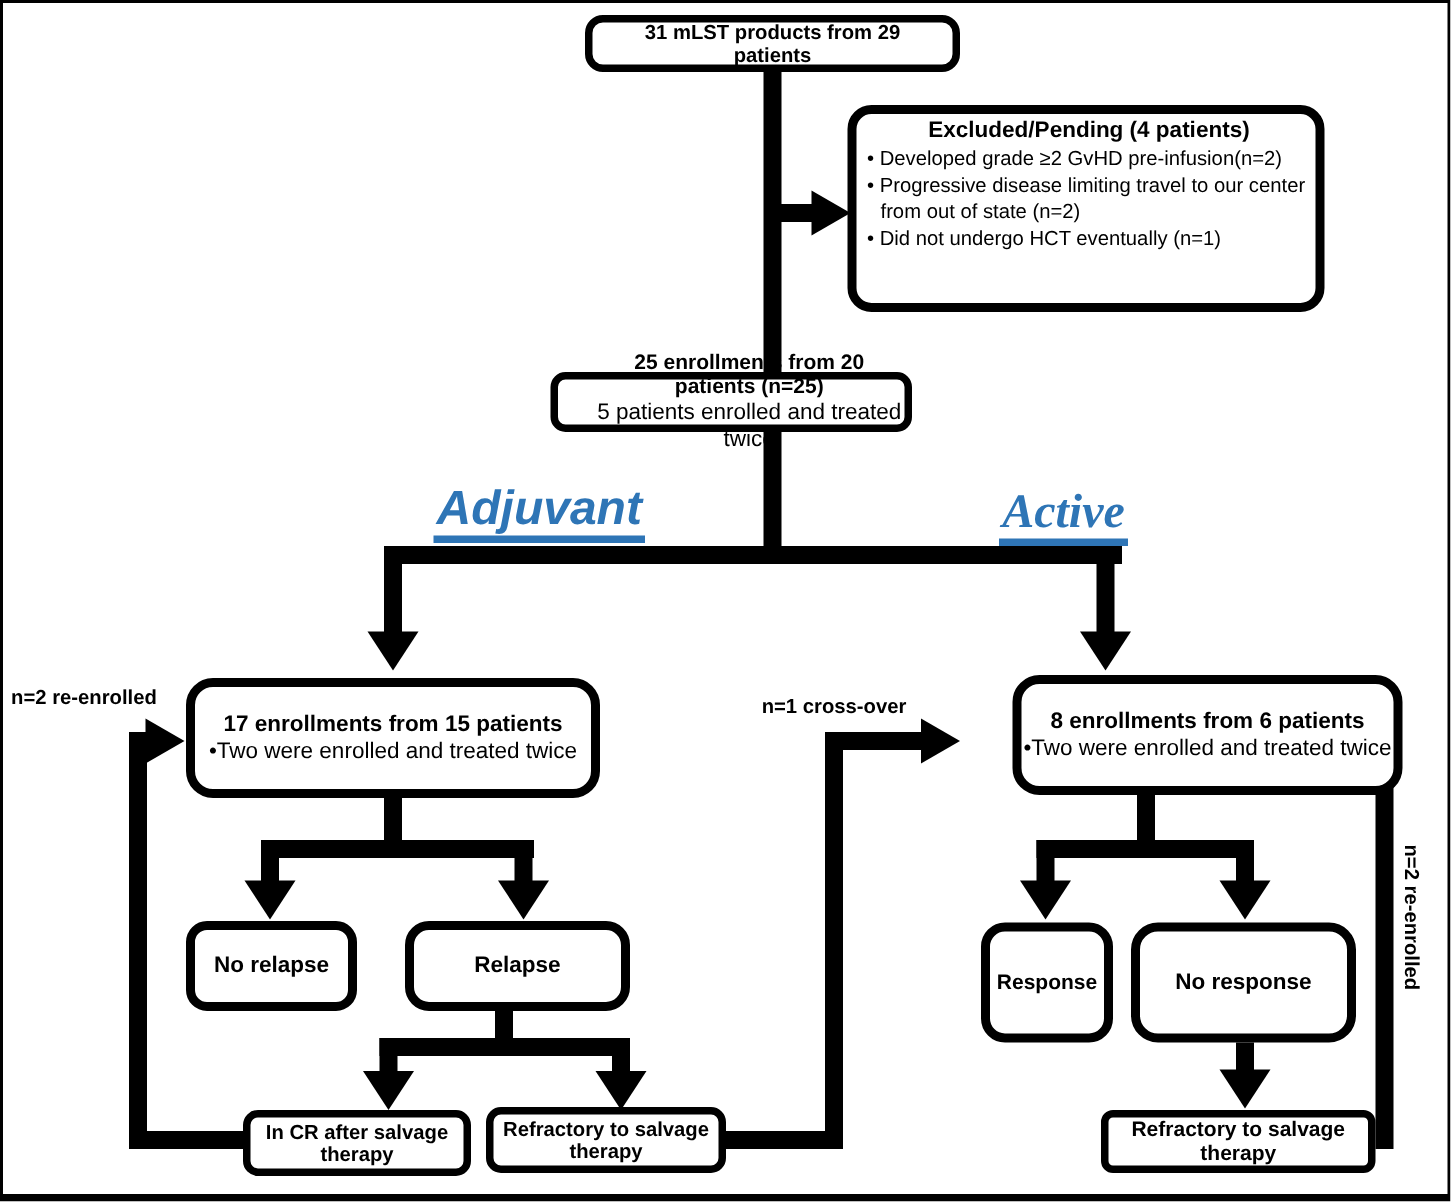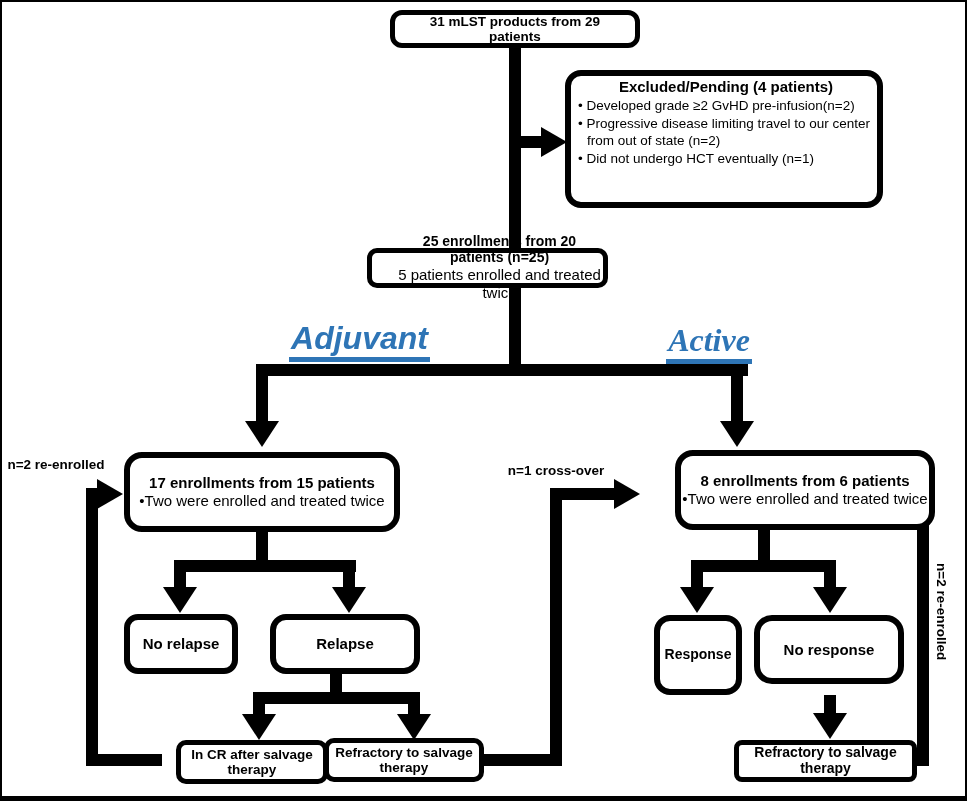--- a/index.html
+++ b/index.html
@@ -142,33 +142,33 @@
   </div>
 
   <div class="node" style="left:268px;top:612px;width:150px;height:60px;border-radius:16px;">
     <span class="hd">Relapse</span>
   </div>
 
   <div class="node" style="left:122px;top:612px;width:114px;height:60px;border-radius:14px;">
     <span class="hd">No relapse</span>
   </div>
 
-  <div class="node thin" style="left:174px;top:738px;width:152px;height:44px;border-radius:10px;">
+  <div class="node thin" style="left:160px;top:738px;width:152px;height:44px;border-radius:10px;">
     <span class="hd-xs">In CR after salvage therapy</span>
   </div>
 
   <div class="node thin" style="left:322px;top:736px;width:160px;height:44px;border-radius:10px;">
     <span class="hd-xs">Refractory to salvage therapy</span>
   </div>
 
   <div class="node" style="left:652px;top:613px;width:88px;height:80px;border-radius:16px;">
     <span class="hd-sm">Response</span>
   </div>
 
-  <div class="node" style="left:752px;top:613px;width:150px;height:69px;border-radius:18px;">
+  <div class="node" style="left:752px;top:613px;width:150px;height:80px;border-radius:18px;">
     <span class="hd">No response</span>
   </div>
 
   <div class="node thin" style="left:732px;top:738px;width:183px;height:42px;border-radius:8px;">
     <span class="hd-sm">Refractory to salvage therapy</span>
   </div>
 
   <div class="edge-label" style="left:0px;top:456px;width:108px;">n=2 re-enrolled</div>
   <div class="edge-label" style="left:496px;top:462px;width:116px;">n=1 cross-over</div>
   <div class="edge-label vertical" style="left:931px;top:540px;height:140px;">n=2 re-enrolled</div>

